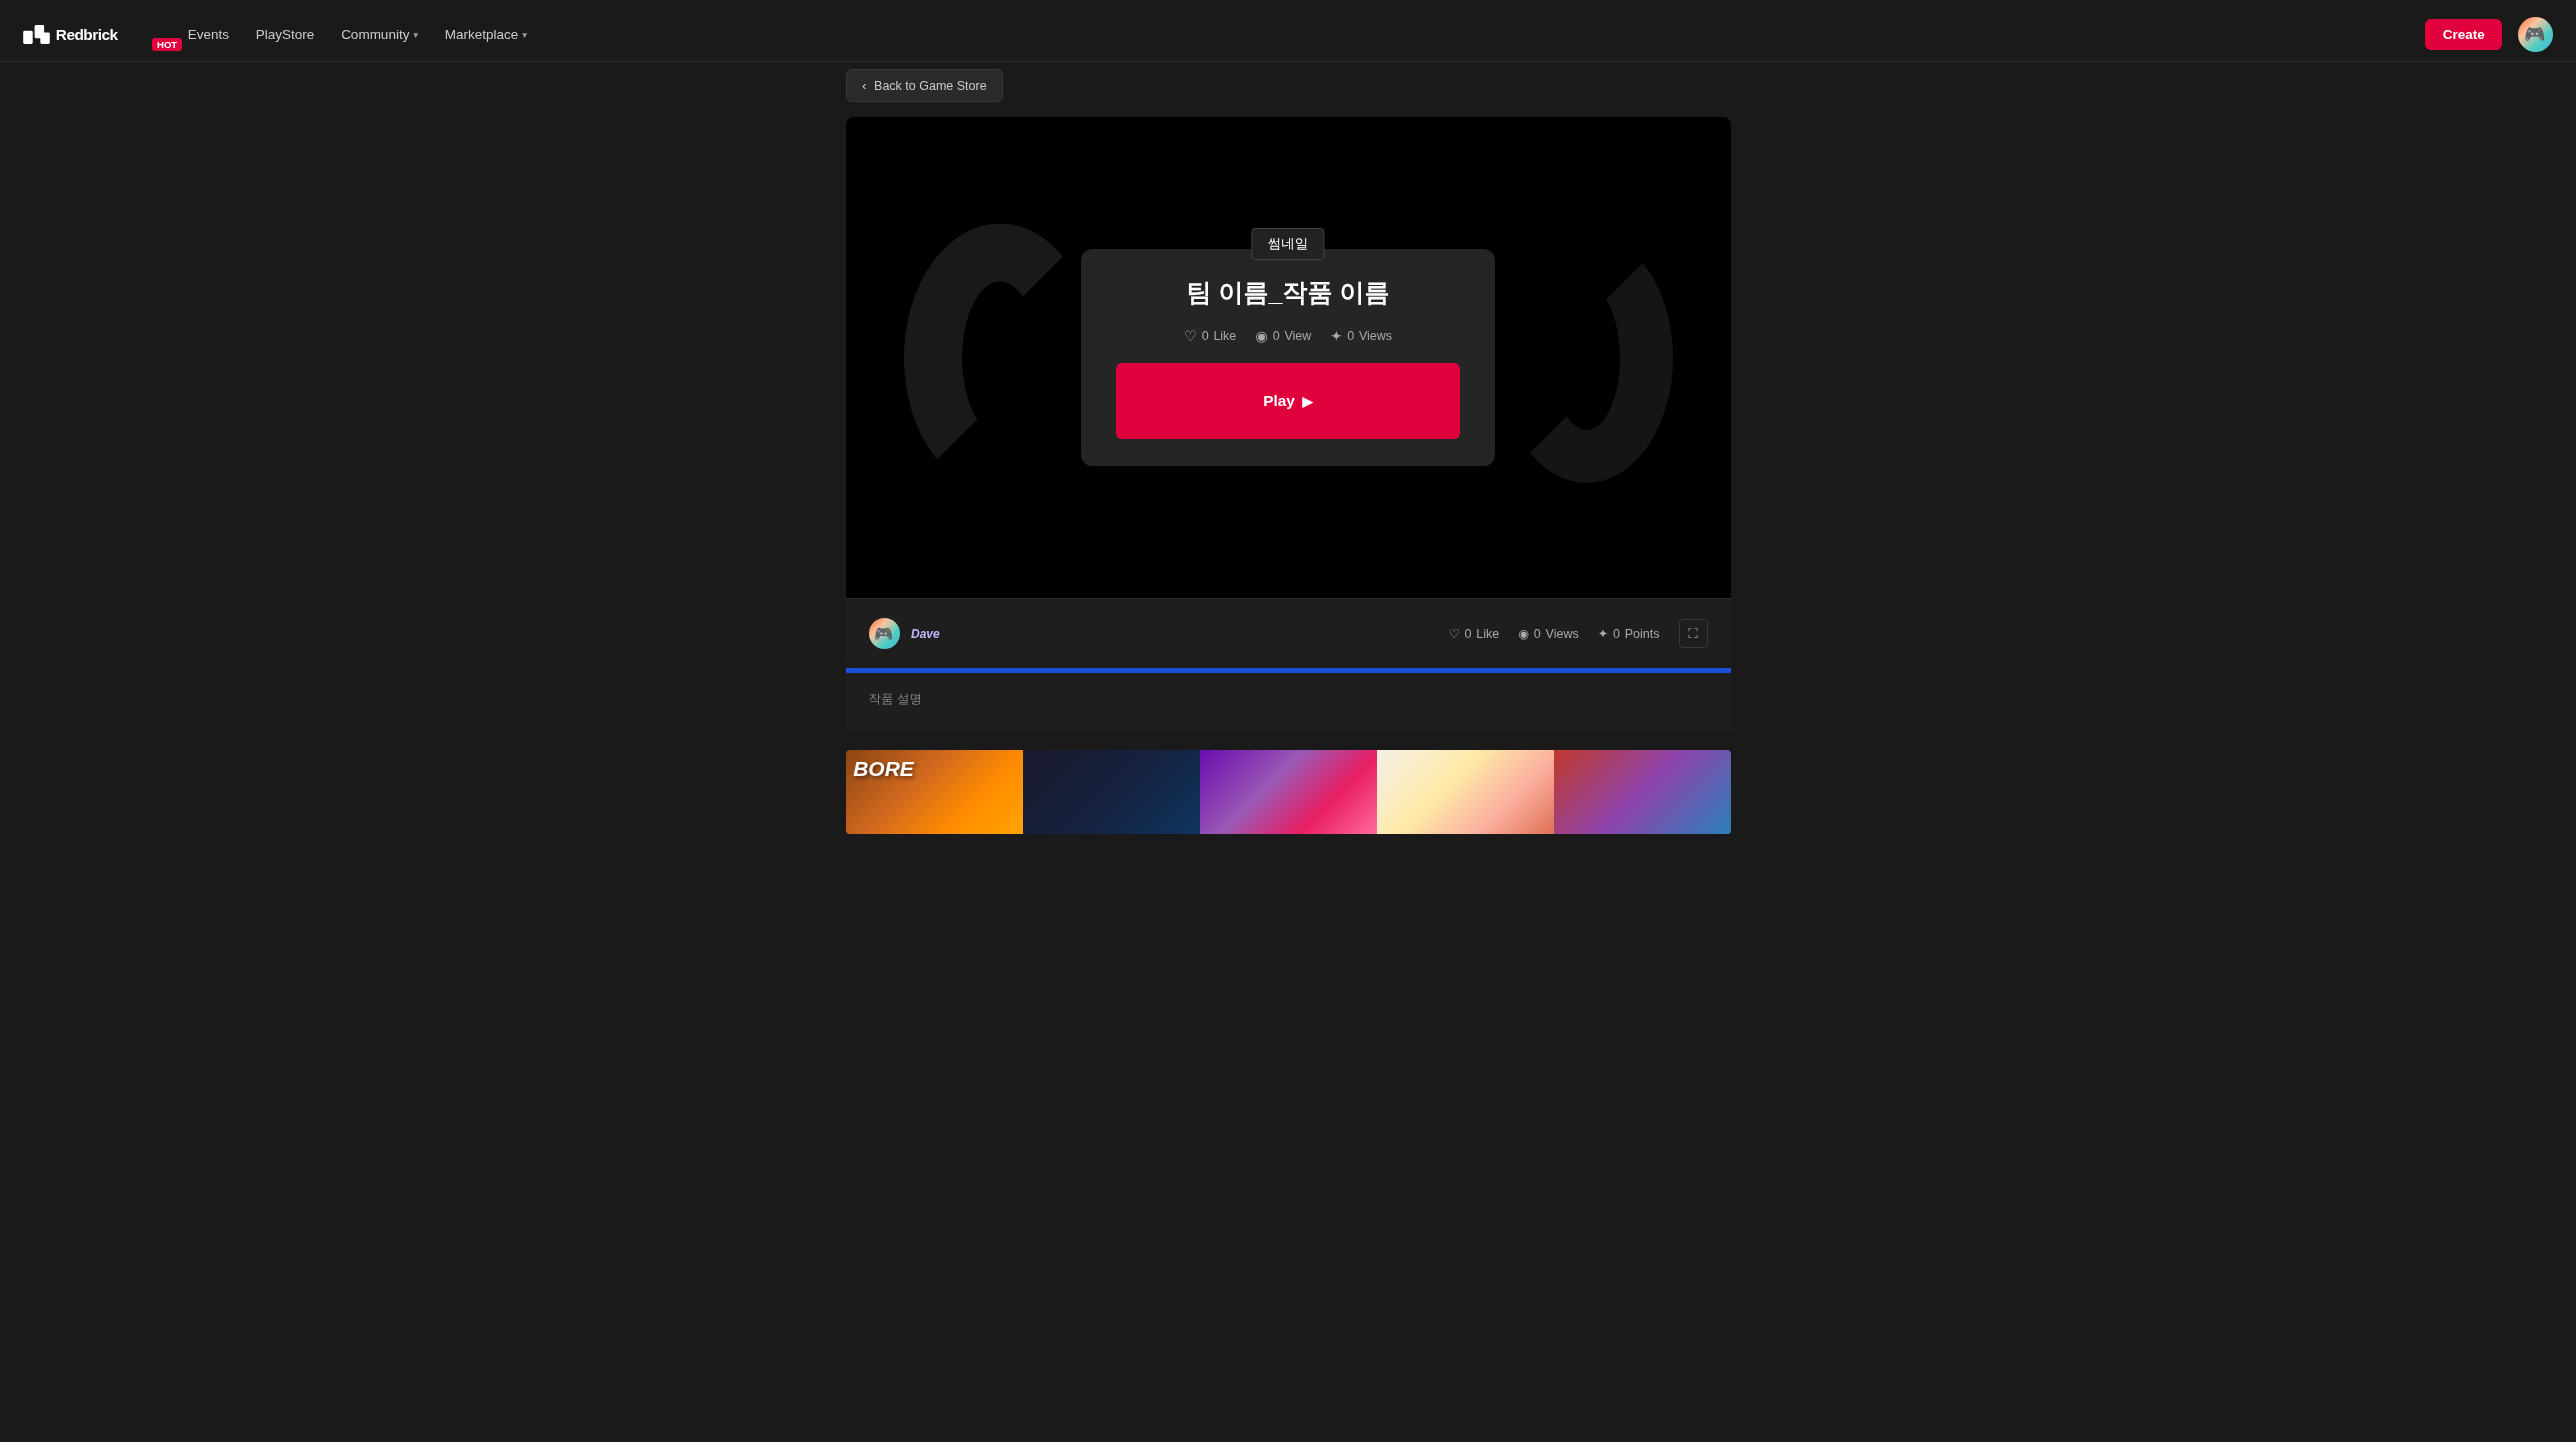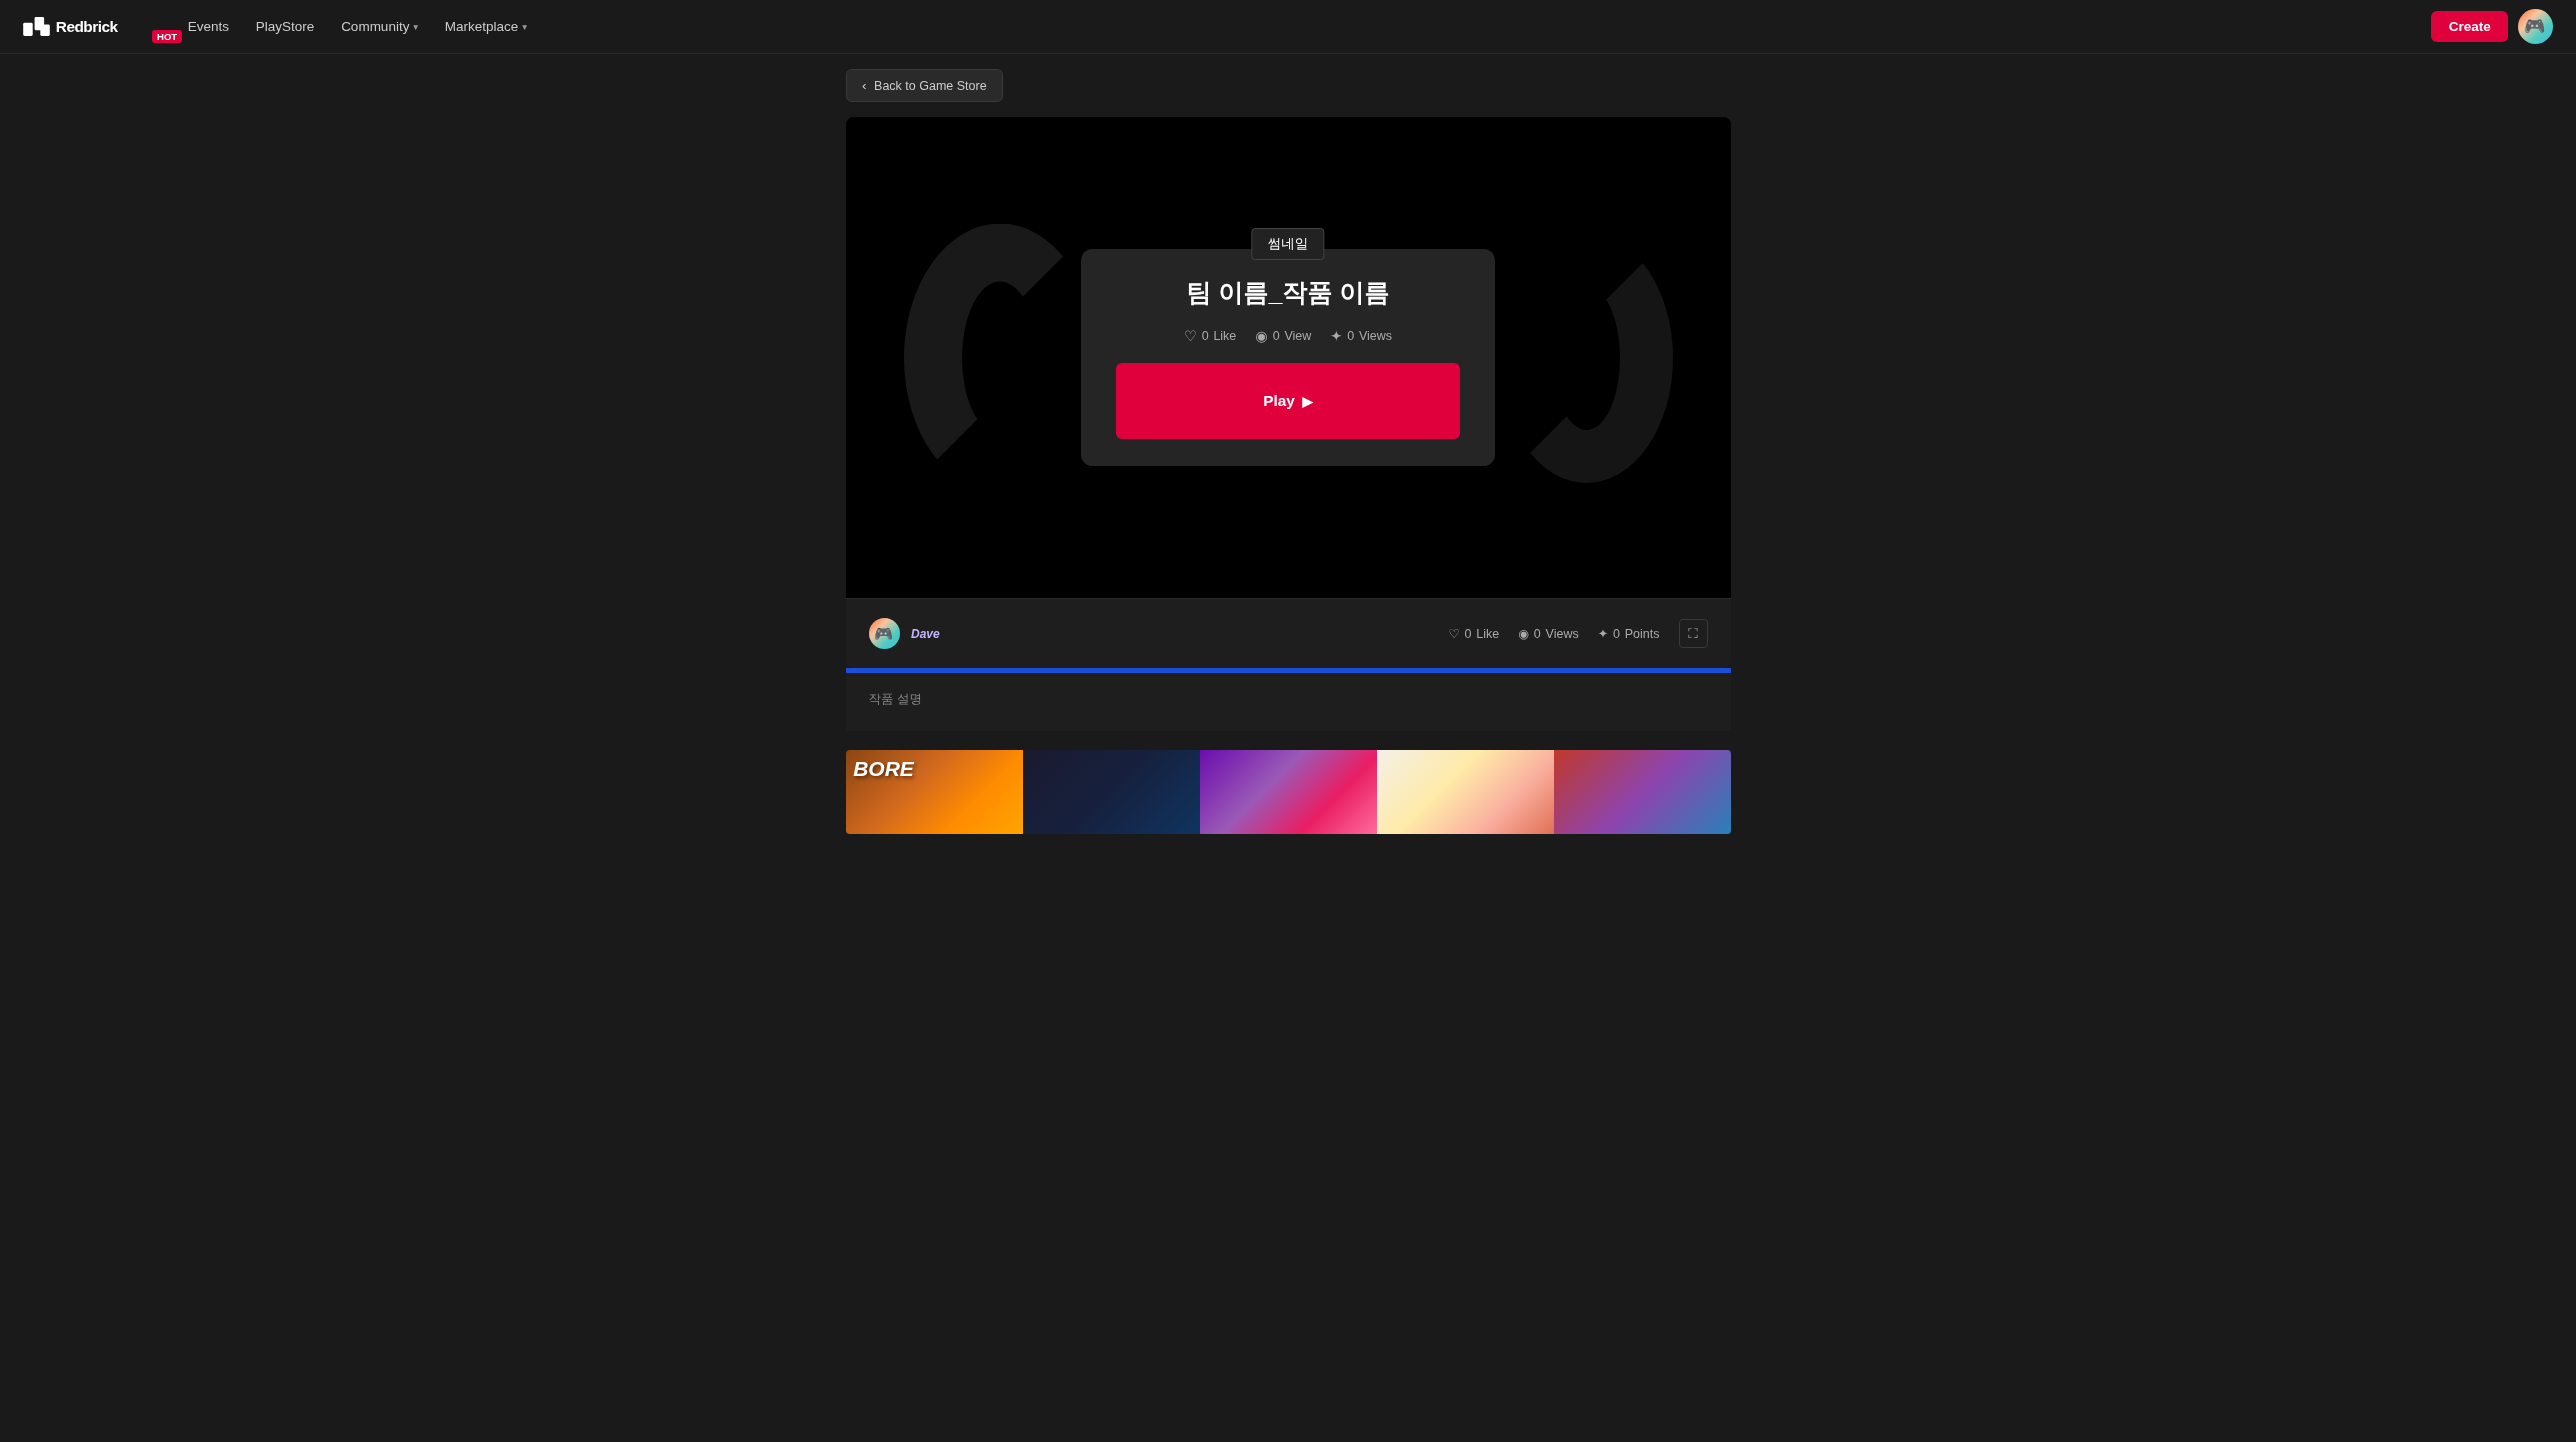--- a/index.html
+++ b/index.html
@@ -13,21 +13,21 @@
     
     .navbar {
       background-color: #1a1a1a;
       border-bottom: 1px solid #2a2a2a;
       height: 54px;
       display: flex;
       align-items: center;
       padding: 0 23px;
       gap: 23px;
       position: sticky;
-      top: 0;
+      top: 8px;
       z-index: 100;
     }
     .navbar-logo {
       display: flex;
       align-items: center;
       gap: 5.8px;
       cursor: pointer;
     }
     .logo-icon {
       width: 27px;
@@ -66,21 +66,21 @@
       margin-right: 1.9px;
       margin-top: 20px;
     }
     .chevron-down {
       font-size: 9.6px;
       opacity: 0.7;
     }
     .navbar-right {
       display: flex;
       align-items: center;
-      gap: 10px;
+      gap: 16px;
     }
     .create-btn {
       background: #e0003c;
       color: #fff;
       border: none;
       border-radius: 5.8px;
       padding: 7.7px 17.3px;
       font-size: 13.5px;
       font-weight: 600;
       cursor: pointer;

